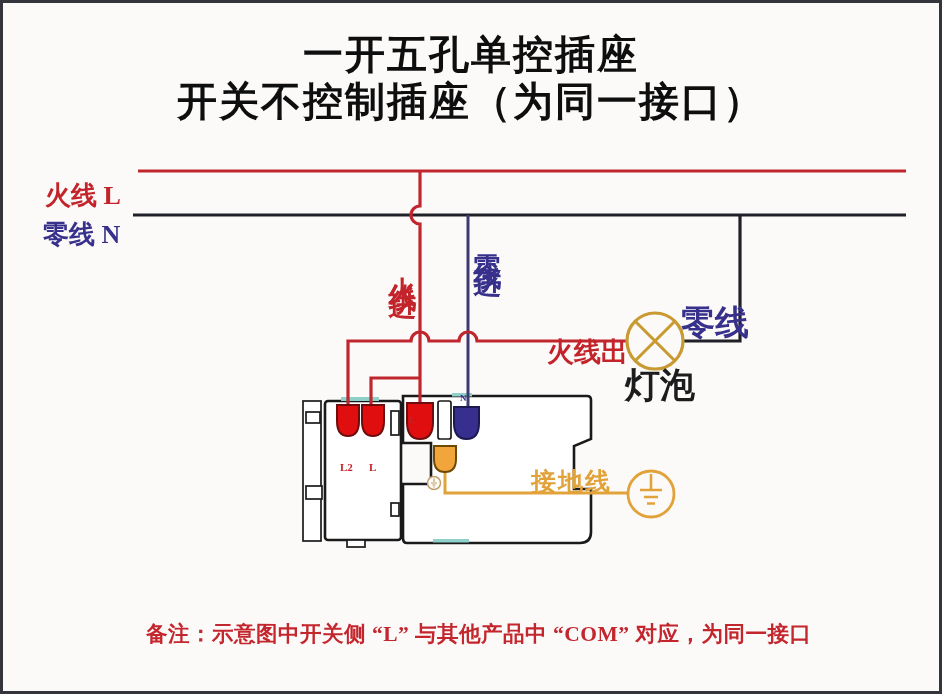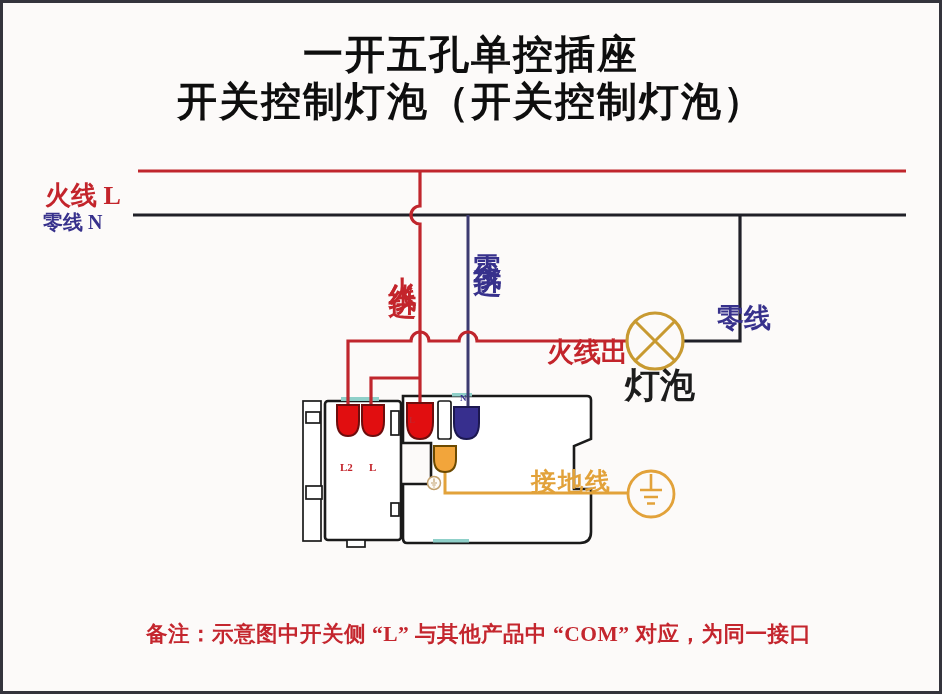--- a/index.html
+++ b/index.html
@@ -39,21 +39,21 @@
   .earth-stroke{stroke:var(--c-orange_text,#e2a23a);fill:none;}
   .mini-earth{stroke:#c2a06b;fill:#fdfbf7;}
 </style>
 </head>
 <body>
 
 <div class="stage">
 
   <div class="abs ttl" style="top:28px;">
     <div>一开五孔单控插座</div>
-    <div>开关控制灯泡（开关控制灯泡）</div>
+    <div>开关不控制插座（为同一接口）</div>
   </div>
 
   <svg width="942" height="694" viewBox="0 0 942 694">
 
     <g>
       <rect x="300" y="398" width="18" height="140" class="outline-thin"></rect>
       <rect x="303" y="409" width="14" height="11" class="outline-thin"></rect>
       <rect x="303" y="483" width="16" height="13" class="outline-thin"></rect>
     </g>
 
@@ -109,27 +109,27 @@
       <path class="earth-stroke" stroke-width="2.6" d="M648,471 V486 M637,487 H659 M641,494 H655 M644,500.5 H652"></path>
     </g>
 
     <g>
       <circle cx="431" cy="480" r="6.5" class="mini-earth" stroke-width="1.5"></circle>
       <path class="mini-earth" stroke-width="1.2" d="M431,475.5 V479 M428,480 H434 M429.3,482 H432.7 M430.3,484 H431.7"></path>
     </g>
   </svg>
 
   <div class="abs lbl lbl-live" style="left:42px;top:153px;font-size:26px;">火线 L</div>
-  <div class="abs lbl lbl-neutral" style="left:40px;top:206px;font-size:20px;">零线 N</div>
+  <div class="abs lbl lbl-neutral" style="left:40px;top:214px;font-size:26px;">零线 N</div>
 
   <div class="abs lbl lbl-live vlabel" style="left:384px;top:229px;">火线进</div>
   <div class="abs lbl lbl-neutral vlabel" style="left:469px;top:229px;">零线进</div>
 
   <div class="abs lbl lbl-live" style="left:544px;top:309px;font-size:27px;">火线出</div>
-  <div class="abs lbl lbl-neutral" style="left:714px;top:297px;font-size:27px;">零线</div>
+  <div class="abs lbl lbl-neutral" style="left:678px;top:297px;font-size:34px;">零线</div>
 
   <div class="abs lbl lbl-dark" style="left:622px;top:359px;width:60px;text-align:center;font-size:35px;">灯泡</div>
   <div class="abs lbl lbl-orange" style="left:528px;top:462px;font-size:25px;letter-spacing:2px;text-align:right;">接地线</div>
 
   <div class="abs lbl lbl-live" style="left:337px;top:436px;font-size:11px;">L2</div>
   <div class="abs lbl lbl-live" style="left:366px;top:436px;font-size:11px;">L</div>
   <div class="abs lbl lbl-live" style="left:406px;top:390px;font-size:9px;">L</div>
   <div class="abs lbl lbl-neutral" style="left:457px;top:390px;font-size:9px;">N</div>
 
   <div class="abs lbl lbl-note" style="left:143px;top:573px;font-size:21.5px;letter-spacing:0.5px;">备注：示意图中开关侧 “L” 与其他产品中 “COM” 对应，为同一接口</div>

